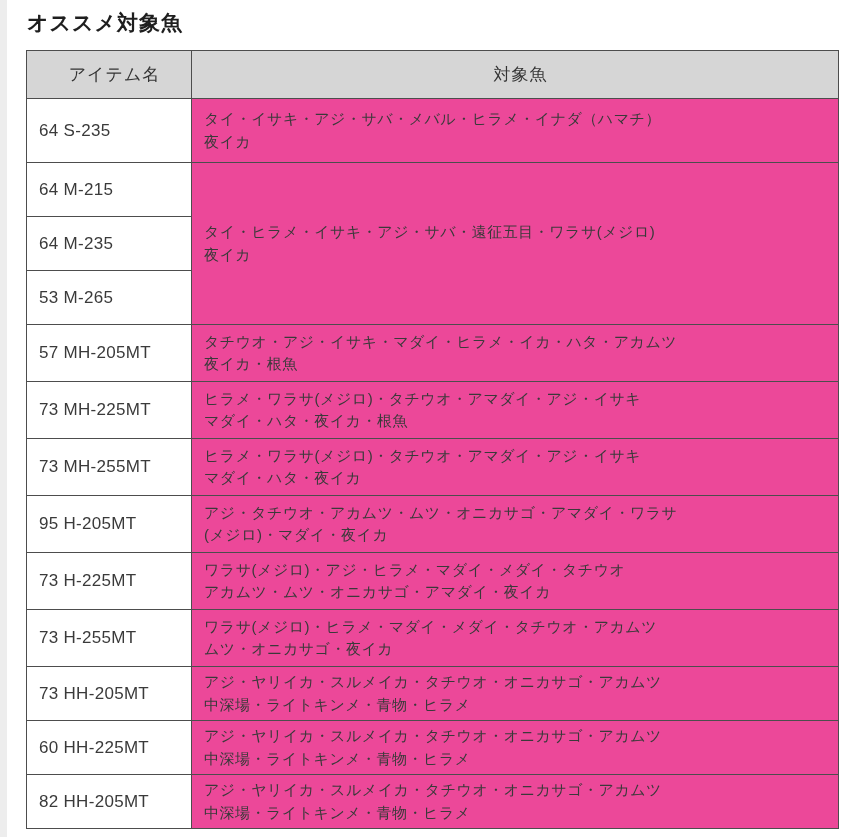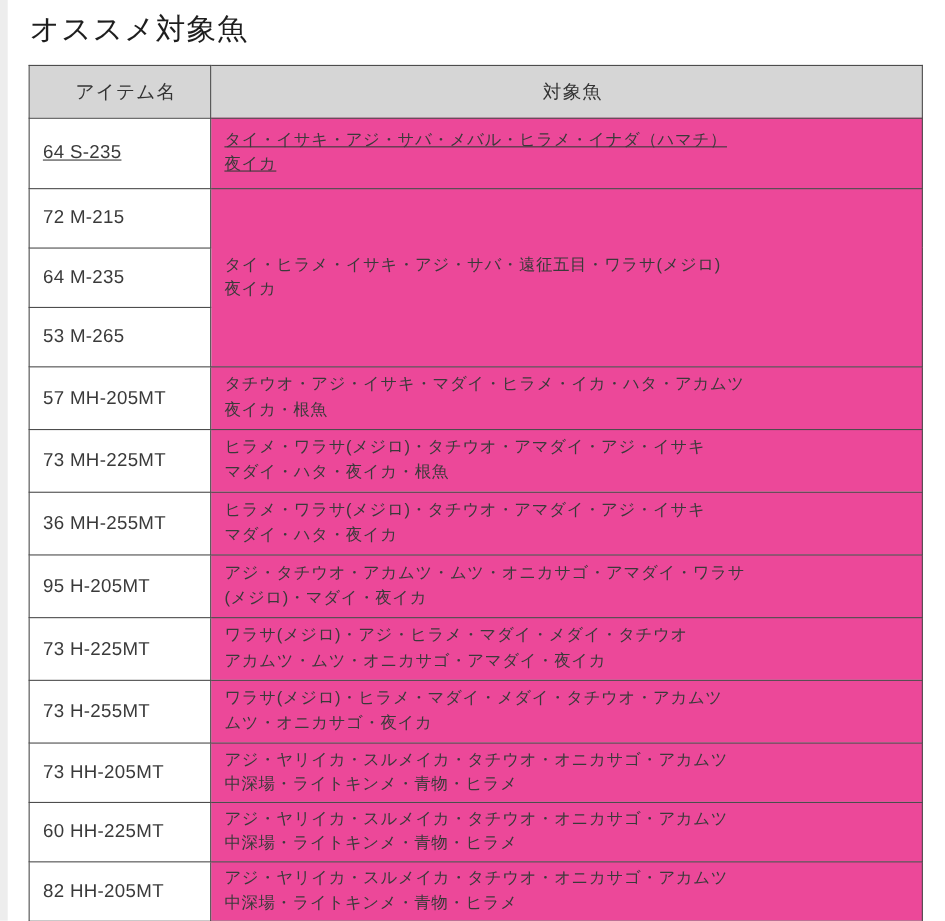--- a/index.html
+++ b/index.html
@@ -17,22 +17,22 @@
     width: 7px; height: 837px;
     background: #ededed;
   }
   .page {
     position: absolute;
     left: 26px;
     top: 8px;
     width: 812px;
   }
   .page-title {
-    font-size: 27px;
-    font-weight: normal;
+    font-size: 21px;
+    font-weight: bold;
     color: #1e1e1e;
     letter-spacing: 1px;
     margin: 0 0 13px 1px;
     line-height: 1.4;
   }
   table.fish-table {
     border-collapse: collapse;
     table-layout: fixed;
     width: 812px;
     color: #3a3a3a;
@@ -62,21 +62,21 @@
   }
   td.fish-cell {
     font-size: 15px;
     line-height: 1.5;
     padding: 4px 8px 4px 12px;
     text-align: left;
     white-space: pre-line;
     letter-spacing: 0.5px;
     background: #ec4899;
   }
-  tr.r-tall   { height: 64px; text-decoration: underline; }
+  tr.r-tall   { height: 64px; }
   tr.r-single { height: 54px; }
   tr.r-mid    { height: 57px; }
 </style>
 </head>
 <body>
 
 <div class="left-edge"></div>
 
 <div class="page">
 
@@ -93,42 +93,42 @@
         <th class="hdr">対象魚</th>
       </tr>
     </thead>
     <tbody>
       <tr class="r-tall">
         <td class="item-cell">64 S-235</td>
         <td class="fish-cell">タイ・イサキ・アジ・サバ・メバル・ヒラメ・イナダ（ハマチ）
 夜イカ</td>
       </tr>
       <tr class="r-single">
-        <td class="item-cell">72 M-215</td>
+        <td class="item-cell">64 M-215</td>
         <td class="fish-cell" rowspan="3">タイ・ヒラメ・イサキ・アジ・サバ・遠征五目・ワラサ(メジロ)
 夜イカ</td>
       </tr>
       <tr class="r-single">
         <td class="item-cell">64 M-235</td>
       </tr>
       <tr class="r-single">
         <td class="item-cell">53 M-265</td>
       </tr>
       <tr class="r-mid">
         <td class="item-cell">57 MH-205MT</td>
         <td class="fish-cell">タチウオ・アジ・イサキ・マダイ・ヒラメ・イカ・ハタ・アカムツ
 夜イカ・根魚</td>
       </tr>
       <tr class="r-mid">
         <td class="item-cell">73 MH-225MT</td>
         <td class="fish-cell">ヒラメ・ワラサ(メジロ)・タチウオ・アマダイ・アジ・イサキ
 マダイ・ハタ・夜イカ・根魚</td>
       </tr>
       <tr class="r-mid">
-        <td class="item-cell">36 MH-255MT</td>
+        <td class="item-cell">73 MH-255MT</td>
         <td class="fish-cell">ヒラメ・ワラサ(メジロ)・タチウオ・アマダイ・アジ・イサキ
 マダイ・ハタ・夜イカ</td>
       </tr>
       <tr class="r-mid">
         <td class="item-cell">95 H-205MT</td>
         <td class="fish-cell">アジ・タチウオ・アカムツ・ムツ・オニカサゴ・アマダイ・ワラサ
 (メジロ)・マダイ・夜イカ</td>
       </tr>
       <tr class="r-mid">
         <td class="item-cell">73 H-225MT</td>

